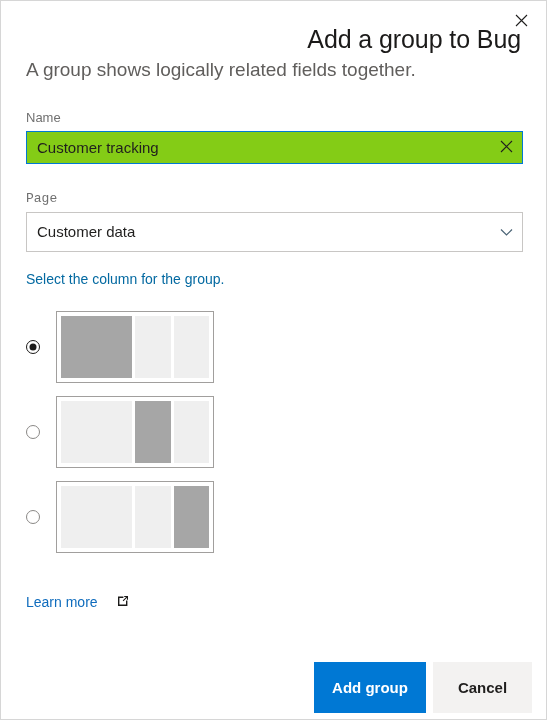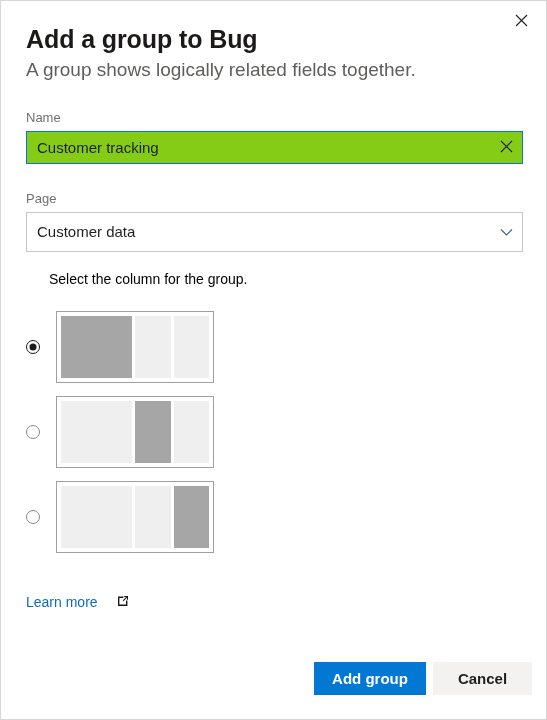--- a/index.html
+++ b/index.html
@@ -44,44 +44,45 @@
 
   
   .header {
     position: absolute;
     left: 25px;
     top: 22px;
     right: 25px;
   }
   .title {
     font-size: 25px;
-    font-weight: 700;
+    font-weight: 400;
     line-height: 32px;
     color: #1b1a19;
     margin: 0;
     letter-spacing: -0.1px;
+    text-align: right;
   }
   .subtitle {
     font-size: 19px;
     font-weight: 400;
     line-height: 22px;
     color: #605e5c;
     margin: 4px 0 0 0;
   }
 
   
   .field-label {
     position: absolute;
     left: 25px;
     font-size: 13px;
     line-height: 16px;
     color: #707070;
   }
   #label-name { top: 109px; }
-  #label-page { top: 190px; }
+  #label-page { top: 190px; font-family: Liberation Mono, monospace; }
 
   
   .text-field {
     position: absolute;
     left: 25px;
     top: 130px;
     width: 497px;
     height: 33px;
     box-sizing: border-box;
     border: 1px solid #0078d4;
@@ -143,22 +144,21 @@
     justify-content: center;
   }
 
   
   .section-label {
     position: absolute;
     left: 25px;
     top: 268px;
     font-size: 14px;
     line-height: 20px;
-    color: #000000;
-    margin-left: 23px;
+    color: #0369a1;
   }
 
   .options {
     position: absolute;
     left: 25px;
     top: 310px;
   }
   .option-row {
     display: flex;
     align-items: center;
@@ -227,21 +227,21 @@
   
   .footer {
     position: absolute;
     left: 0;
     right: 0;
     top: 661px;
     height: 34px;
   }
   .btn {
     position: absolute;
-    height: 33px;
+    height: 51px;
     box-sizing: border-box;
     border: 1px solid transparent;
     font-family: "Liberation Sans", sans-serif;
     font-size: 15px;
     font-weight: bold;
     cursor: pointer;
     padding: 0;
     display: flex;
     align-items: center;
     justify-content: center;

